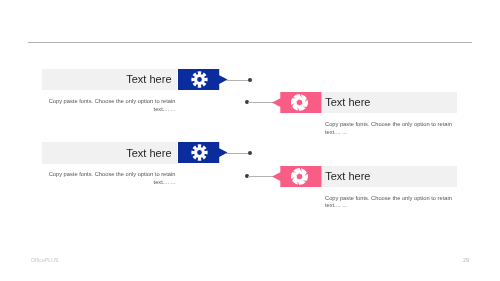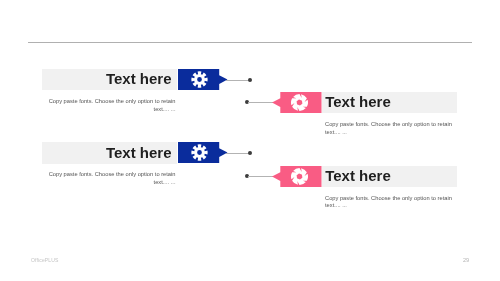--- a/index.html
+++ b/index.html
@@ -9,21 +9,21 @@
        -webkit-font-smoothing:antialiased;}
   .slide{position:relative;width:500px;height:281px;background:#ffffff;overflow:hidden;}
 
   .divider{position:absolute;left:28px;top:42px;width:444px;height:1px;background:#b0b0b0;}
 
   .panel{position:absolute;background:#f1f1f1;}
   .tag{position:absolute;}
   .tag svg,.icon svg{display:block;}
   .icon{position:absolute;}
 
-  .title{position:absolute;font-weight:bold;color:#1f1f1f;font-size:15px;
+  .title{position:absolute;font-weight:normal;color:#1f1f1f;font-size:11px;
          line-height:10px;white-space:nowrap;}
   .title.r{text-align:right;}
 
   .body{position:absolute;color:#555555;font-size:5.73px;line-height:7.6px;}
   .body.r{text-align:right;}
 
   .conn{position:absolute;background:#b3b3b3;height:1px;}
   .dot{position:absolute;width:3.8px;height:3.8px;border-radius:50%;background:#3d3d3d;}
 
   .footer-brand{position:absolute;left:31px;top:256.7px;font-size:5.05px;

